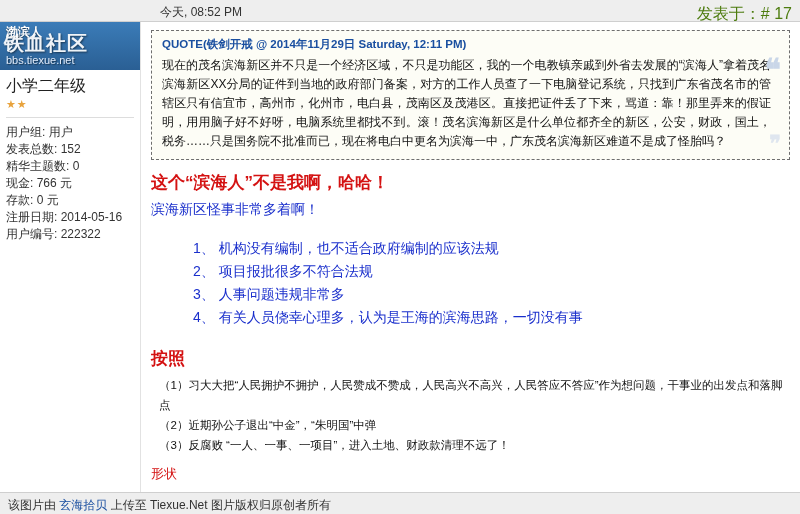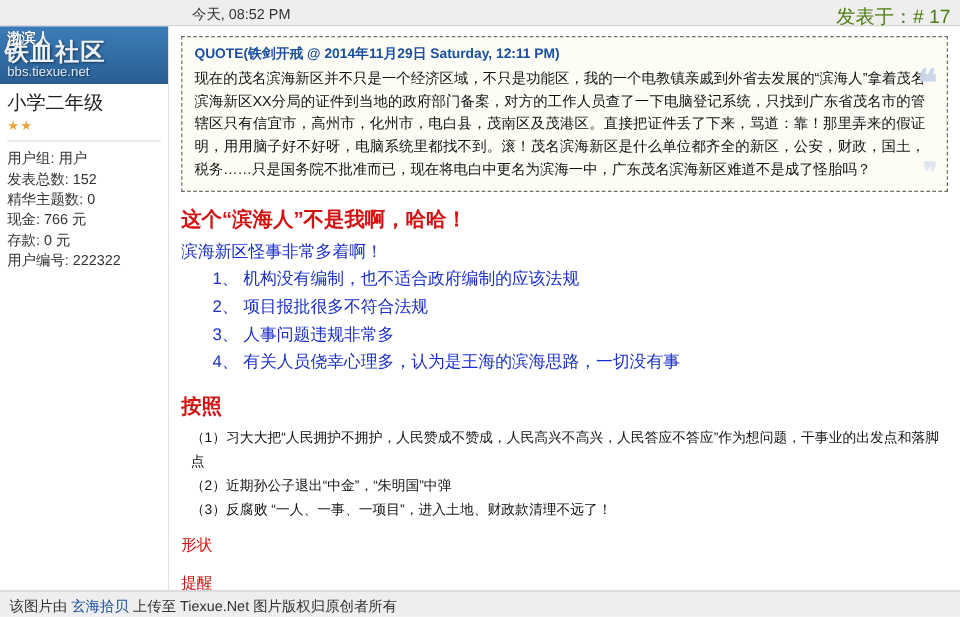--- a/index.html
+++ b/index.html
@@ -182,21 +182,21 @@
     line-height: 26px;
     margin: 4px 0 2px 0;
   }
   .t-blue {
     color: #1a2fcc;
     font-size: 14px;
     line-height: 23px;
     margin: 0;
   }
   .blue-list {
-    margin: 0;
+    margin: 16px;
     padding: 0;
     list-style: none;
   }
   .blue-list li {
     color: #1a2fcc;
     font-size: 14px;
     line-height: 23px;
     padding-left: 26px;
   }
   .t-red-anzhao {
@@ -278,20 +278,21 @@
     </div>
     <div class="rank">小学二年级</div>
     <div class="stars">★★</div>
     <div class="divider-dotted"></div>
     <ul class="stat-list">
       <li>用户组: 用户</li>
       <li>发表总数: 152</li>
       <li>精华主题数: 0</li>
       <li>现金: 766 元</li>
       <li>存款: 0 元</li>
+      <li>注册日期: 2014-05-16</li>
       <li>用户编号: 222322</li>
     </ul>
   </div>
 
   <div class="vdiv"></div>
 
   <div class="main">
 
     <div class="quote-box">
       <div class="quote-head">QUOTE(铁剑开戒 @ 2014年11月29日 Saturday, 12:11 PM)</div>

